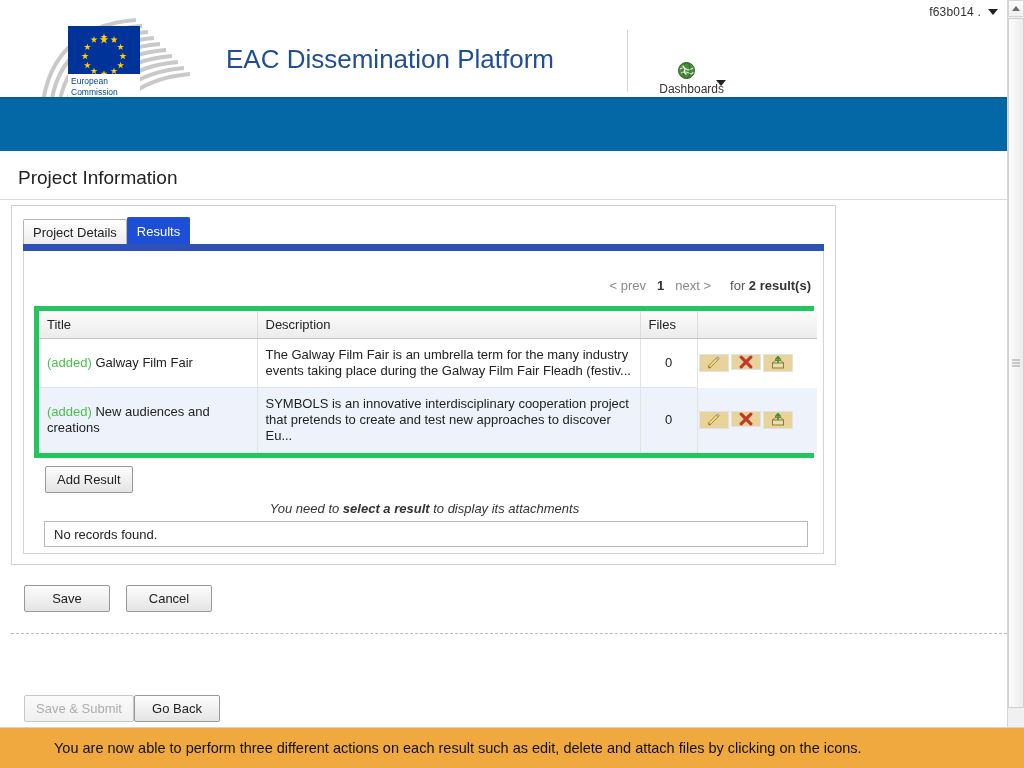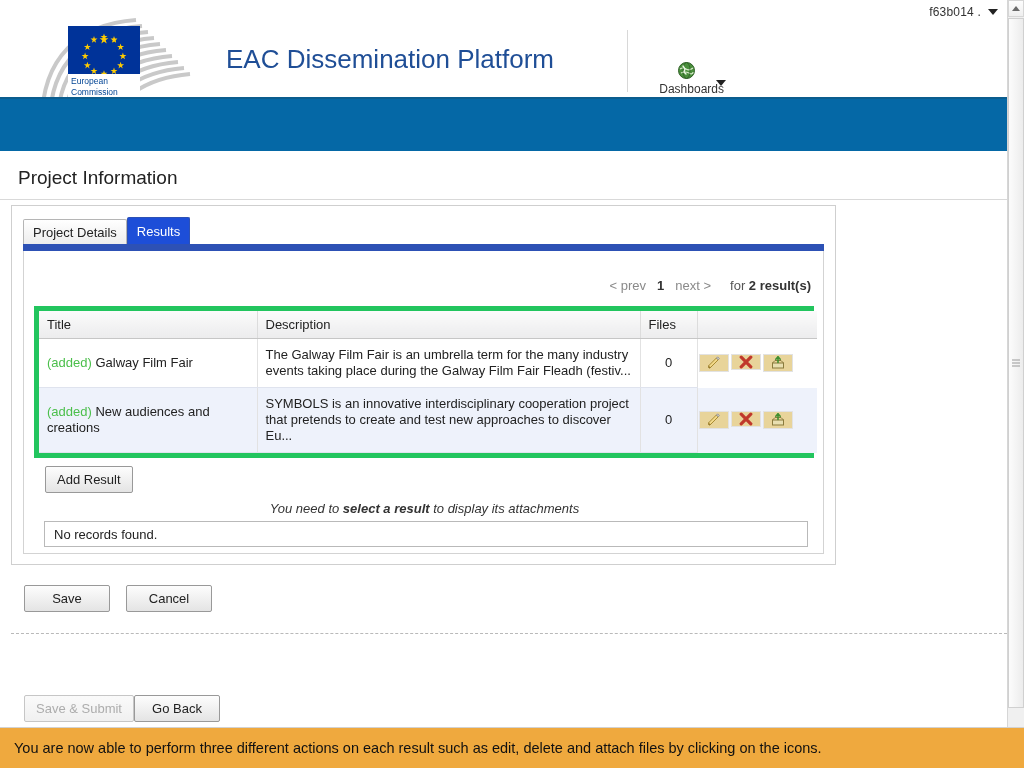--- a/index.html
+++ b/index.html
@@ -261,20 +261,21 @@
     width: 1024px; height: 41px;
     background: #efa93e;
     border-top: 1px solid #d2d2d2;
     display: flex; align-items: center;
     padding-left: 14px;
   }
   .banner-text {
     font-size: 14.5px; color: #111;
     font-family: "Liberation Sans", sans-serif;
     white-space: nowrap;
+    margin-left: 40px;
   }
 
   
   .scrollbar {
     position: absolute; top: 0; right: 0;
     width: 17px; height: 727px;
     background: #f0f0f0;
     border-left: 1px solid #d6d6d6;
   }
   .sb-up {

